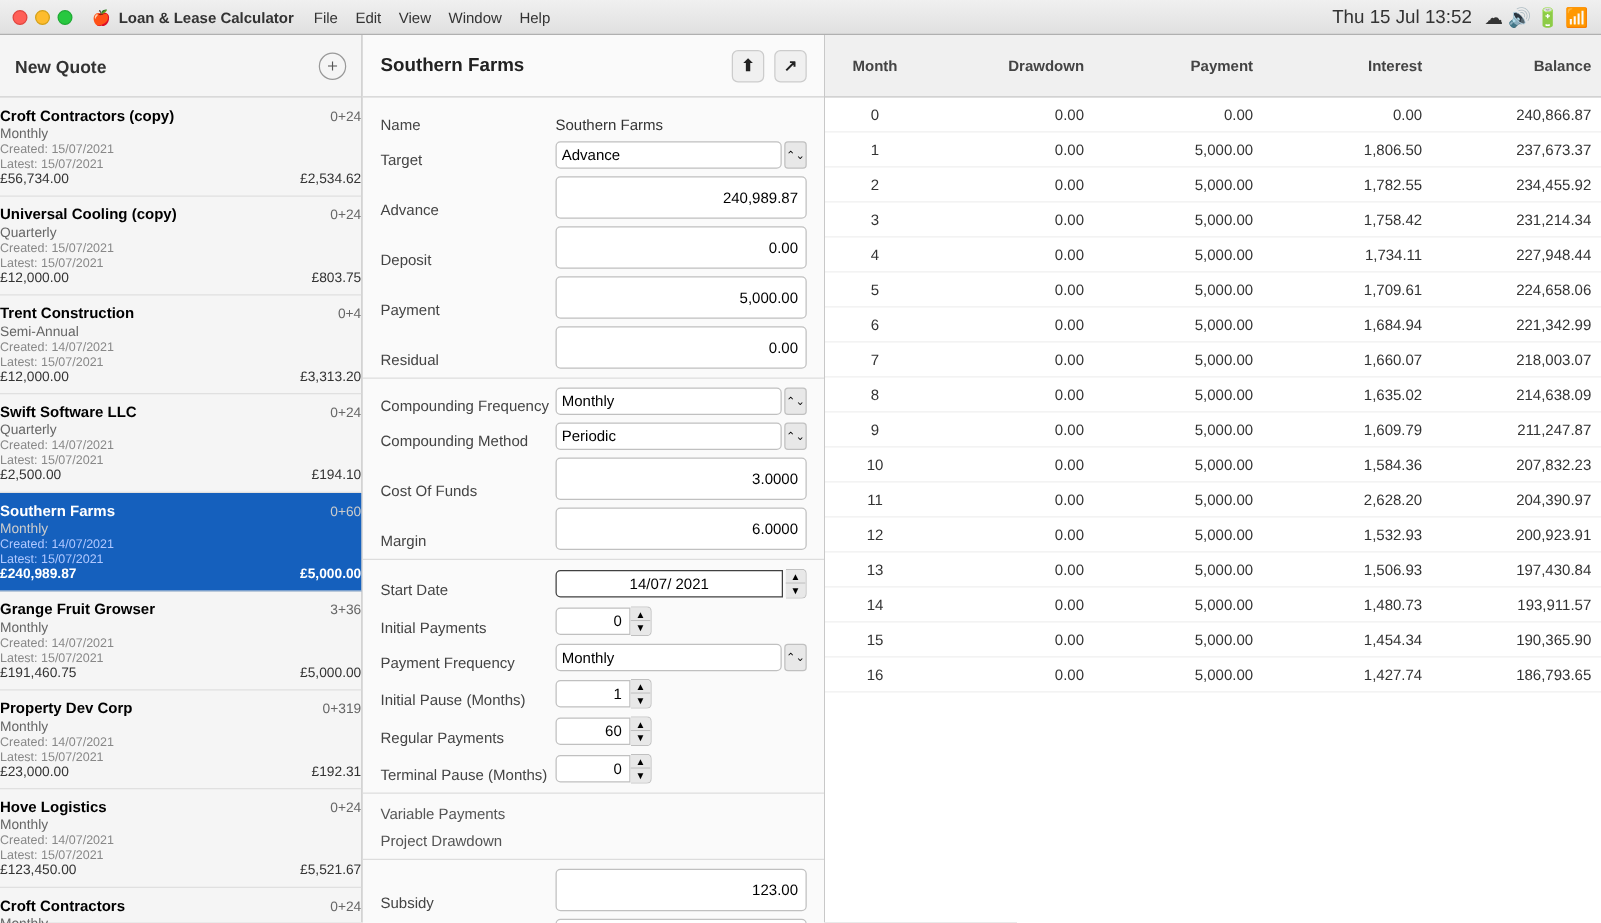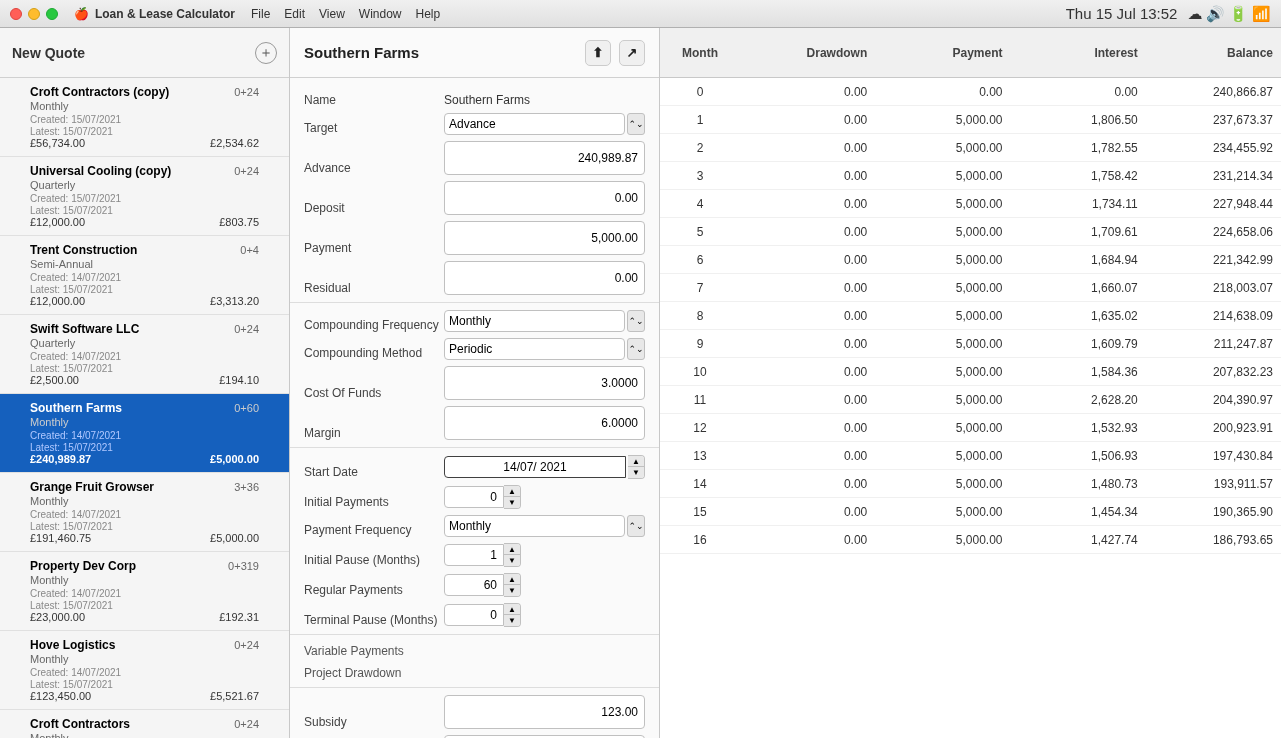--- a/index.html
+++ b/index.html
@@ -53,21 +53,21 @@
       width: 22px; height: 22px;
       border-radius: 50%;
       border: 1px solid #999;
       background: transparent;
       display: flex; align-items: center; justify-content: center;
       cursor: pointer;
       font-size: 14px; color: #555;
     }
     .sidebar-list { flex: 1; overflow-y: auto; }
     .quote-item {
-      padding: 7px 30px;
+      padding: 7px 0;
       border-bottom: 1px solid #e0e0e0;
       cursor: pointer;
     }
     .quote-item.active { background: #1560bd; color: white; }
     .quote-item-header { display: flex; justify-content: space-between; align-items: baseline; }
     .quote-name { font-size: 12px; font-weight: 600; }
     .quote-counts { font-size: 11px; color: #666; }
     .quote-item.active .quote-counts { color: #ccc; text-align: center; }
     .quote-freq { font-size: 11px; color: #666; }
     .quote-item.active .quote-freq { color: #ccc; }

